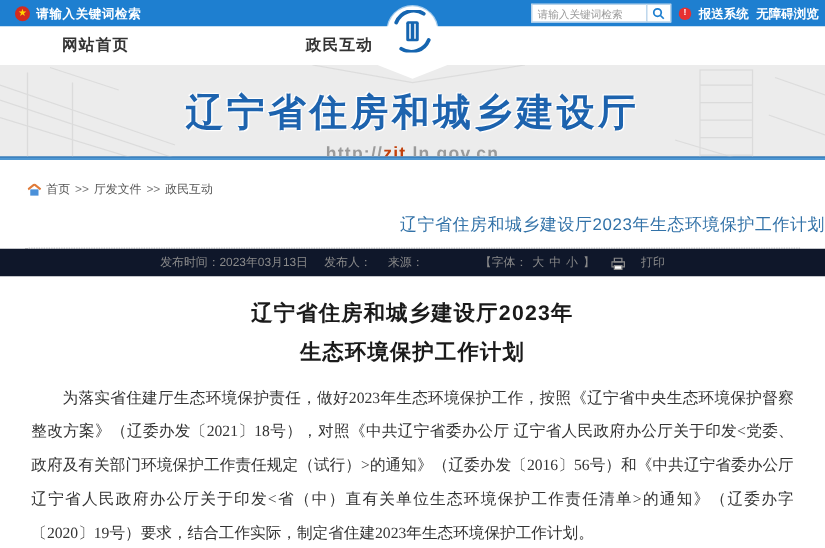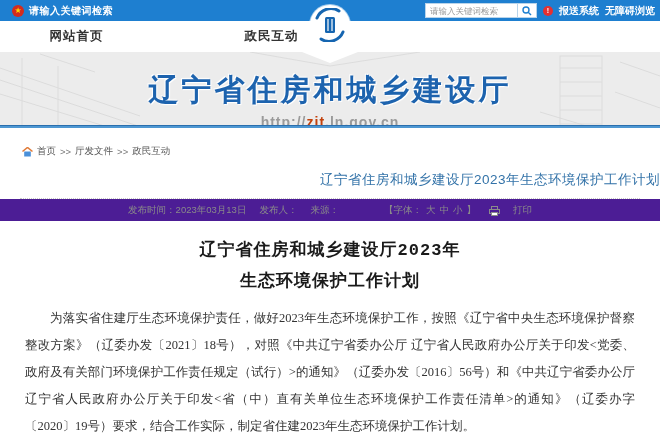--- a/index.html
+++ b/index.html
@@ -51,25 +51,25 @@
   
   .main { background:#fff; }
   .breadcrumb { display:flex; align-items:center; gap:4px; margin:17px 0 0 22px;
     font-size:9.5px; color:#555;text-align:right; }
   .breadcrumb a { color:#555; text-decoration:none; }
   .crumb-sep { color:#777; }
   .list-title { margin-top:13px; text-align:right; font-size:13.5px; font-weight:400;
     color:#3272a8; letter-spacing:.5px; }
   .dotted { margin:9px 20px 0; border-bottom:1px dotted #c9c9c9; }
   .meta { display:flex; justify-content:center; align-items:center; gap:13px; padding:5px 0 4px;
-    background:#4c1d95; font-size:9.5px; color:#8a8a8a; }
+    background:#0f172a; font-size:9.5px; color:#8a8a8a; }
   .meta a { color:#8a8a8a; text-decoration:none; }
   .font-links { display:flex; align-items:center; gap:4px;margin-left:32px; }
   .print { display:flex; align-items:center; gap:13px; cursor:pointer; }
-  .doc-heading { margin-top:14px; text-align:center; font-family:Liberation Mono, monospace;
+  .doc-heading { margin-top:14px; text-align:center; font-family:Liberation Sans, sans-serif;
     font-size:17px; font-weight:bold; color:#1a1a1a; line-height:31px; letter-spacing:1px; }
   .doc-body { margin:8px 25px 0; font-family:"Liberation Serif","DejaVu Serif",serif;
     font-size:12.5px; color:#333; line-height:27px; text-align:justify; text-indent:2em; }
 </style>
 </head>
 <body>
 
 <div class="page">
 
   <header class="topbar">

